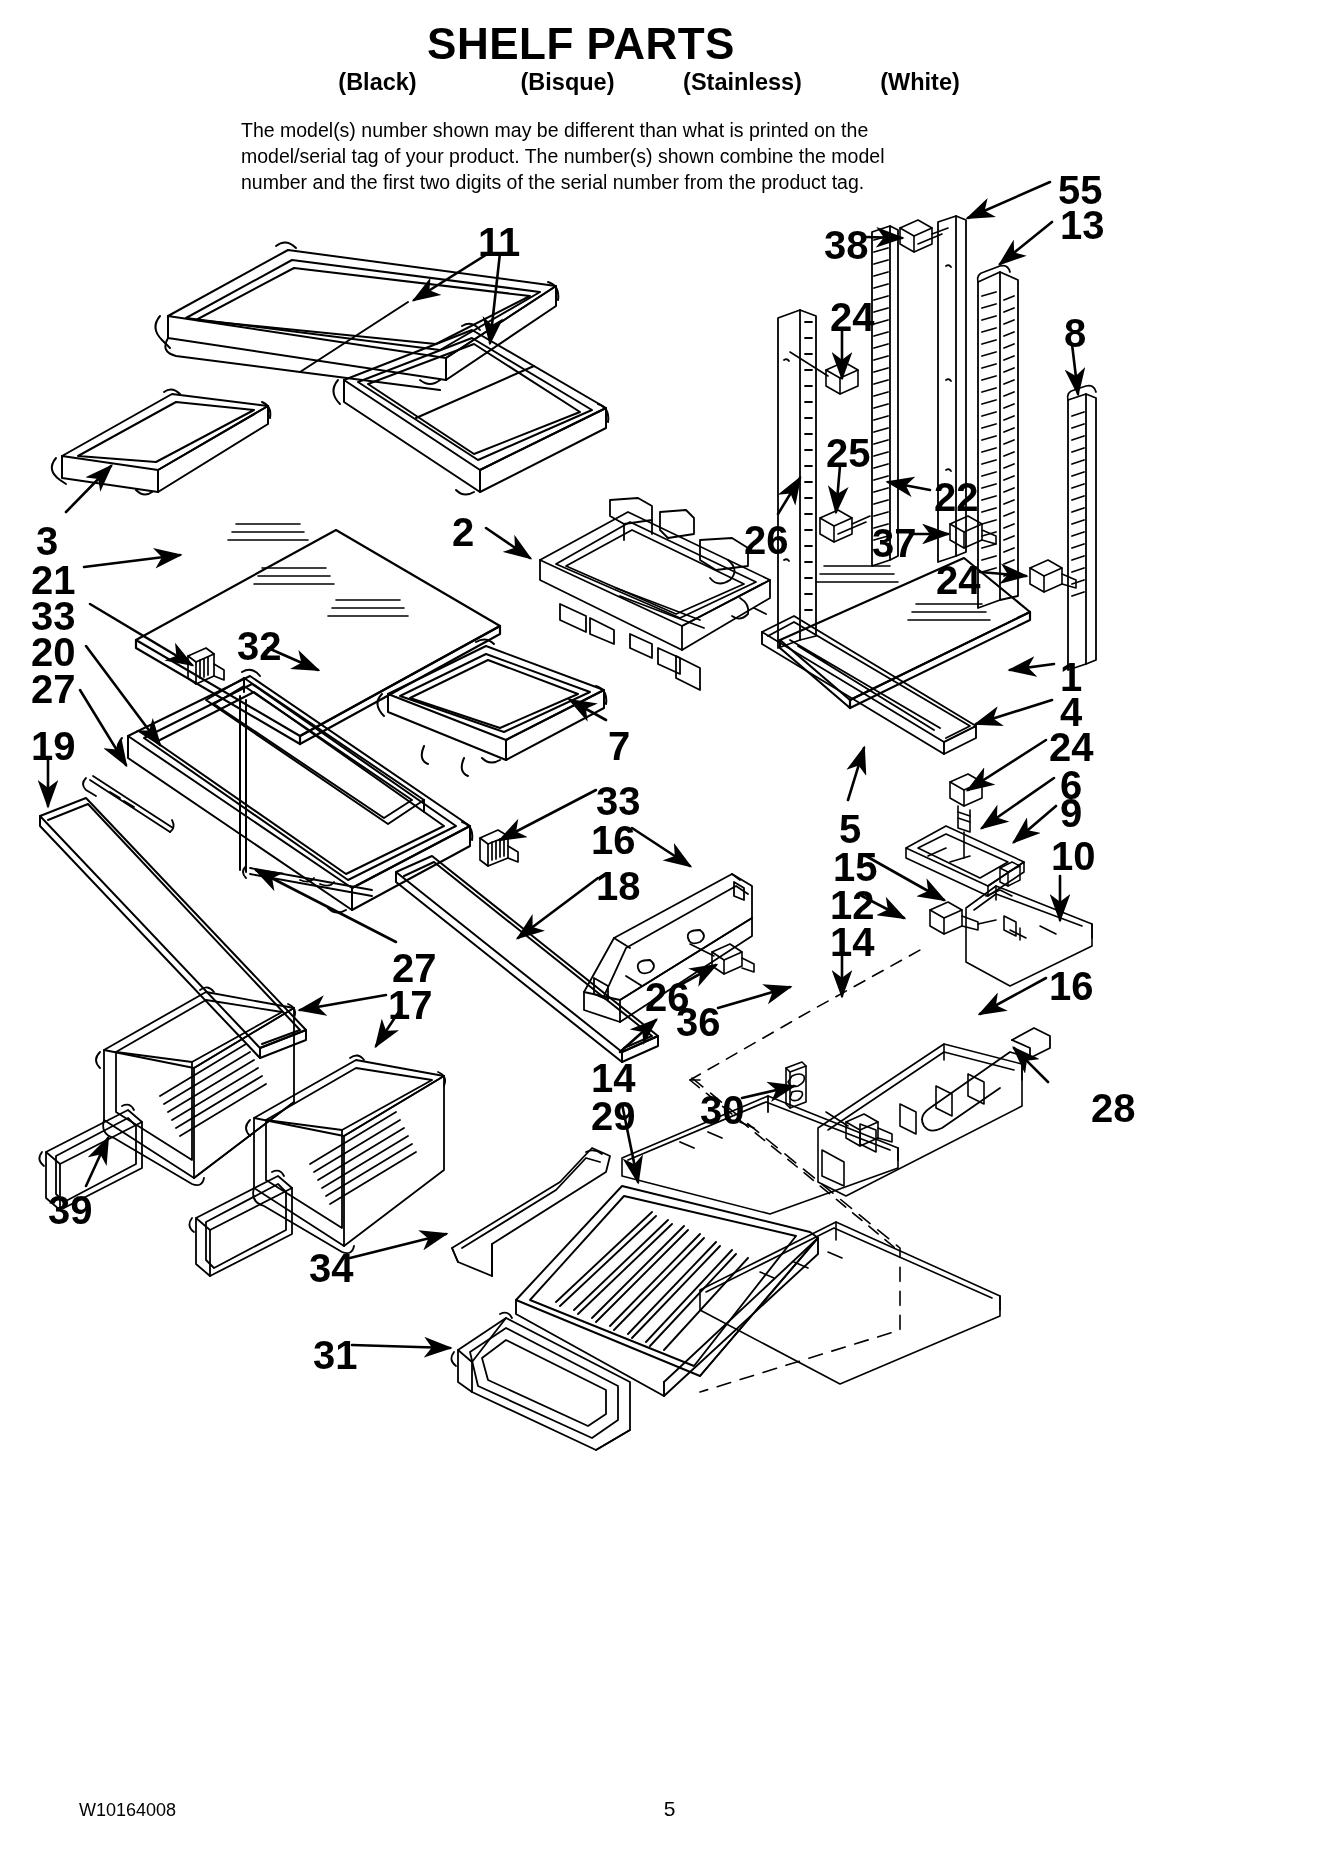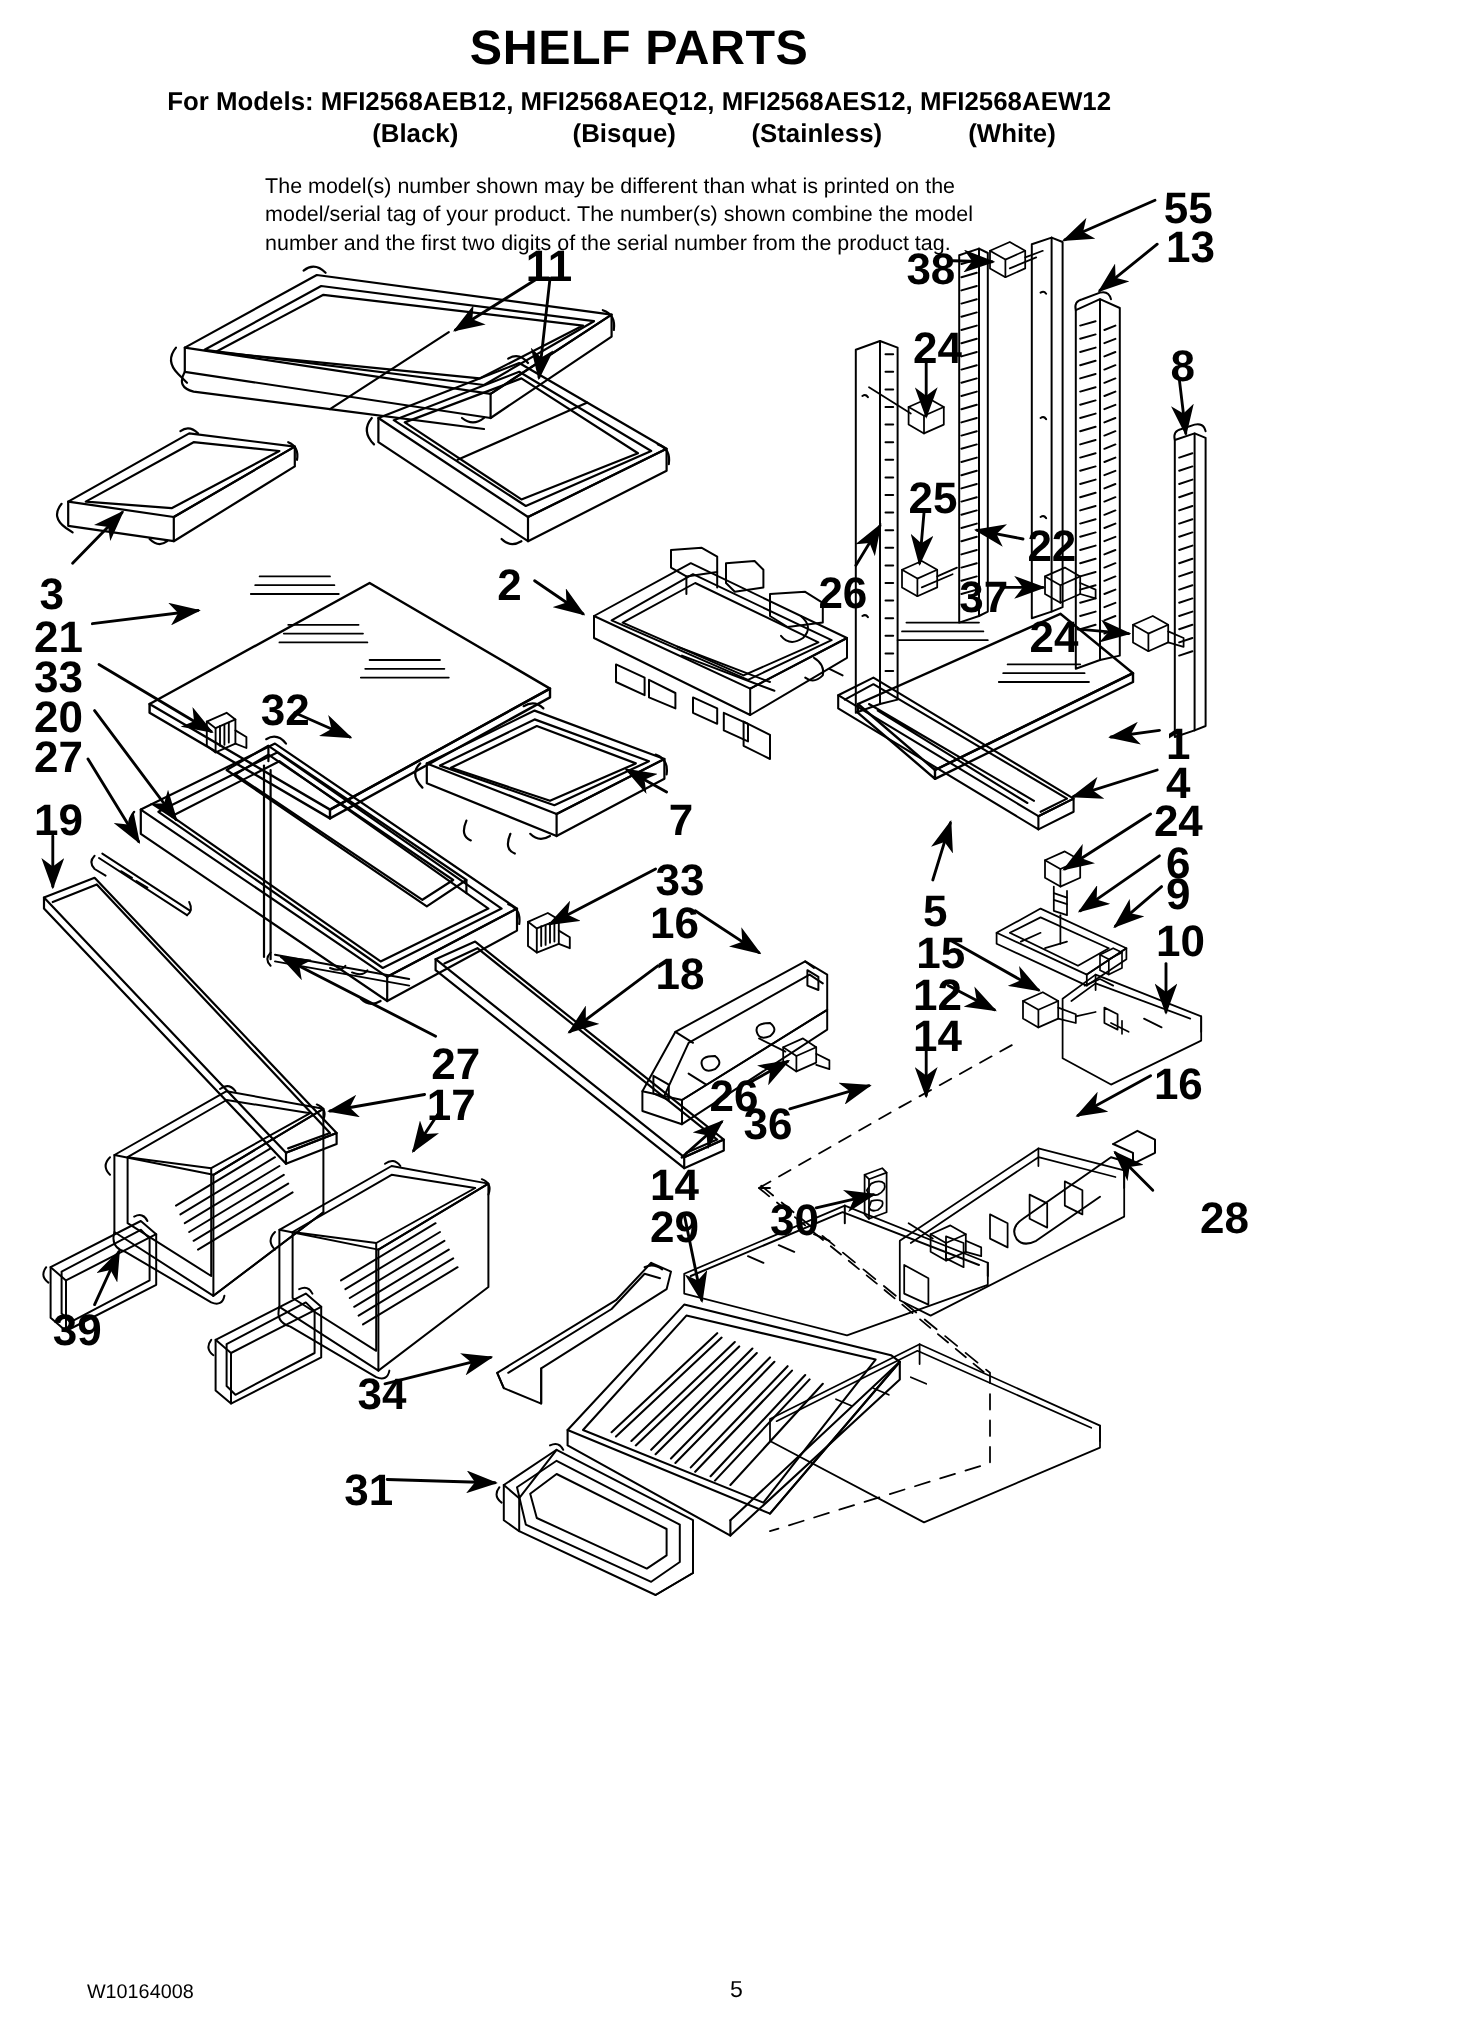--- a/index.html
+++ b/index.html
@@ -99,21 +99,20 @@
     font-family: "Liberation Sans", sans-serif;
     white-space: nowrap;
     user-select: none;
   }
 </style>
 </head>
 <body>
 
 <div id="header">
   <div id="doc-title">SHELF PARTS</div>
-  <div id="models-line">For Models: MFI2568AEB12, MFI2568AEQ12, MFI2568AES12, MFI2568AEW12</div>
   <div id="finish-row">
     <span id="fin0">(Black)</span>
     <span id="fin1">(Bisque)</span>
     <span id="fin2">(Stainless)</span>
     <span id="fin3">(White)</span>
   </div>
   <div id="note">The model(s) number shown may be different than what is printed on the model/serial tag of your product. The number(s) shown combine the model number and the first two digits of the serial number from the product tag.</div>
 </div>
 
 <div id="diagram">
@@ -711,18 +710,18 @@
 <div class="callout" style="left:392px; top:948px;">27</div>
 <div class="callout" style="left:645px;  top:977px;">26</div>
 <div class="callout" style="left:1049px; top:966px;">16</div>
 <div class="callout" style="left:388px;  top:985px;">17</div>
 <div class="callout" style="left:676px;  top:1002px;text-align:center;">36</div>
 <div class="callout" style="left:591px; top:1058px;">14</div>
 <div class="callout" style="left:700px;  top:1090px;">30</div>
 <div class="callout" style="left:1091px; top:1088px;">28</div>
 <div class="callout" style="left:591px;  top:1096px;text-align:right;">29</div>
 <div class="callout" style="left:48px;   top:1190px;">39</div>
-<div class="callout" style="left:309px;  top:1248px;margin-left:16px;">34</div>
+<div class="callout" style="left:309px;  top:1248px;">34</div>
 <div class="callout" style="left:313px;  top:1335px;">31</div>
 </div>
 
 <div id="footer-left">W10164008</div>
 <div id="footer-center">5</div>
 
 </body></html>

